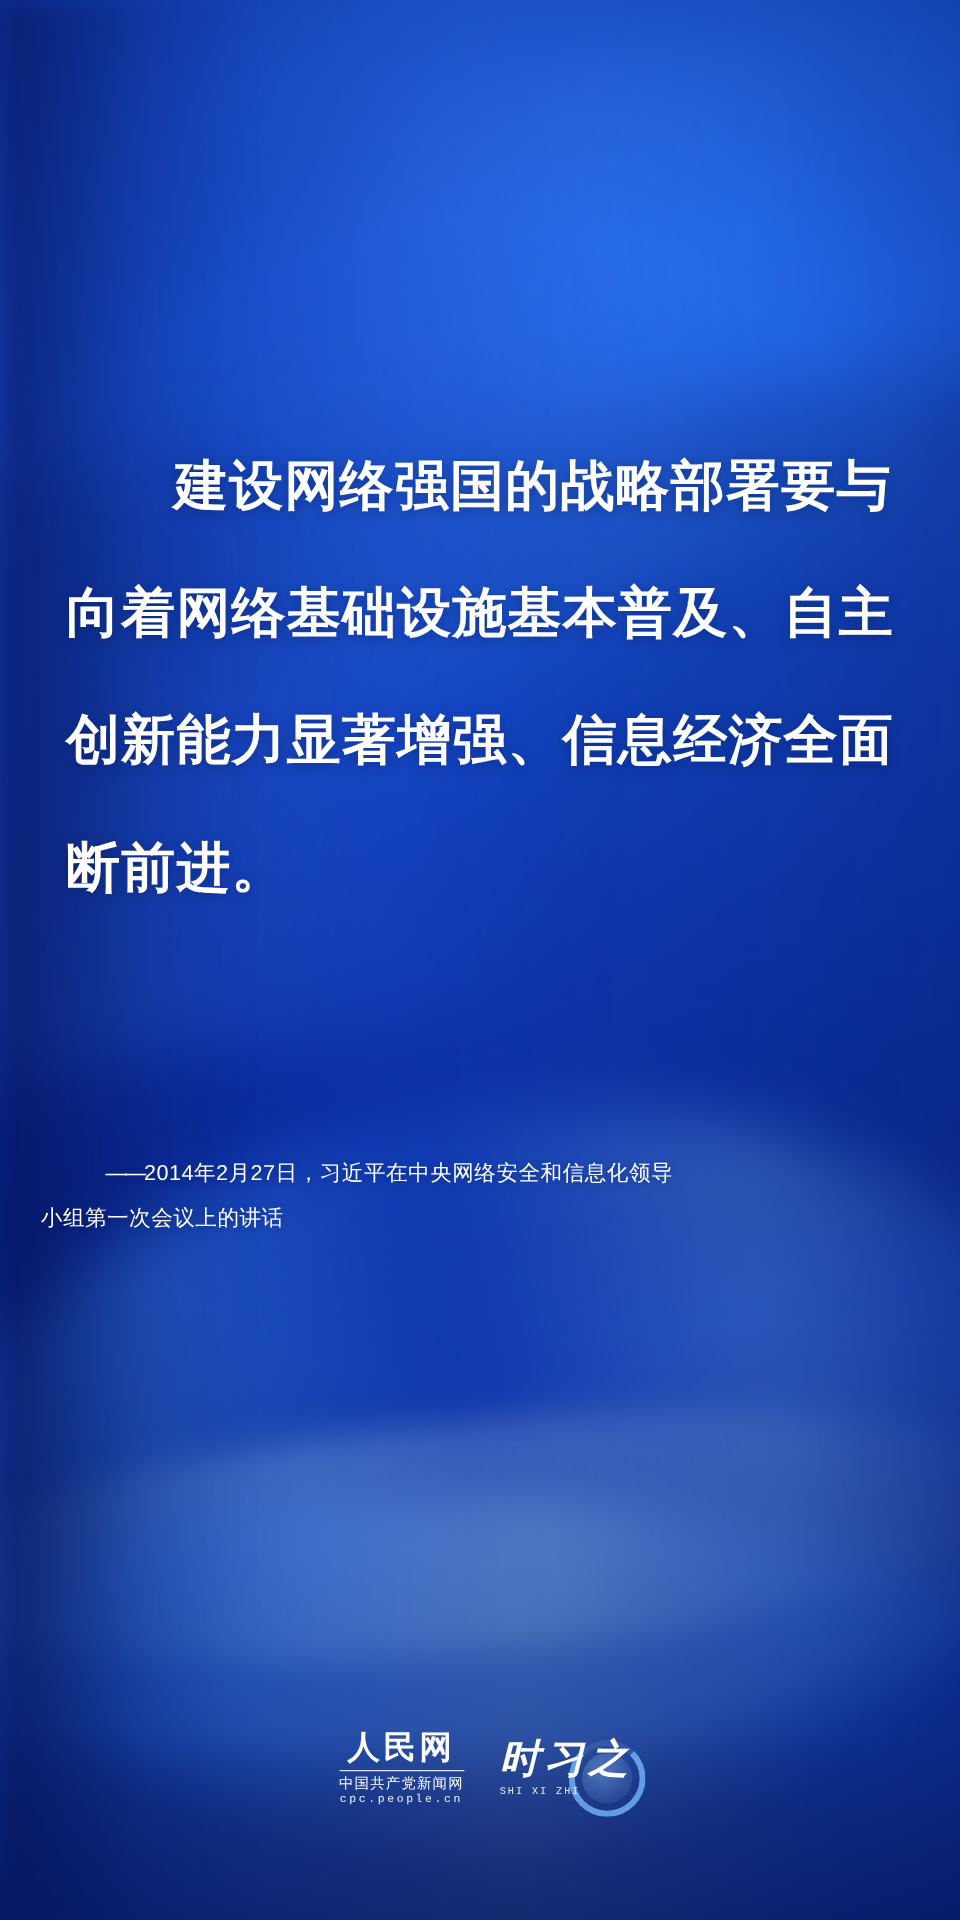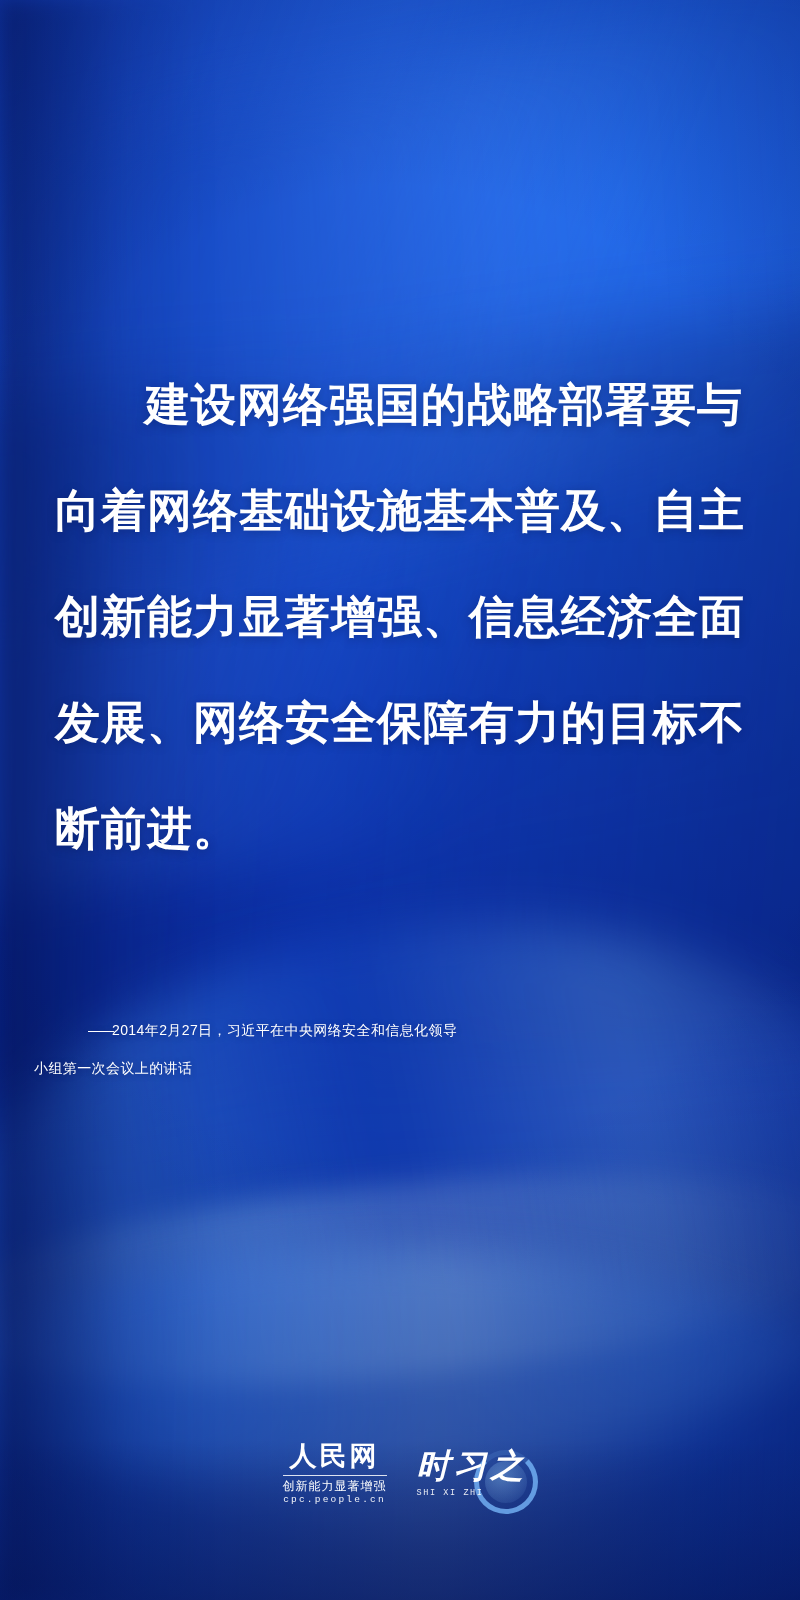--- a/index.html
+++ b/index.html
@@ -132,24 +132,24 @@
   .quote p {
     margin: 0;
   }
   .quote .line-indent {
     text-indent: 90px;
   }
 
   .attribution {
     position: absolute;
     left: 34px;
-    top: 1011px;
+    top: 958px;
     width: 720px;
     color: #ffffff;
-    font-size: 14px;
+    font-size: 18px;
     line-height: 38px;
     letter-spacing: 0.4px;
     text-shadow: 0 1px 6px rgba(2,16,70,0.35);
   }
   .attribution .dash {
     letter-spacing: -2px;
     padding-left: 54px;
   }
 
   
@@ -249,34 +249,33 @@
   <div class="bg-left-shadow"></div>
   <div class="bg-bottom-dark"></div>
   <div class="bg-vignette"></div>
 
   <div class="content">
 
     <div class="quote">
       <p class="line-indent">建设网络强国的战略部署要与</p>
       <p>向着网络基础设施基本普及、自主</p>
       <p>创新能力显著增强、信息经济全面</p>
-      <p>发展、网络安全保障有力的目标不</p>
       <p>断前进。</p>
     </div>
 
     <div class="attribution">
       <span class="dash">——</span><span>2014年2月27日，习近平在中央网络安全和信息化领导</span>
       <div>小组第一次会议上的讲话</div>
     </div>
 
     <div class="footer">
 
       <div class="brand-people">
         <div class="bp-main">人民网</div>
-        <div class="bp-sub">创新能力显著增强</div>
+        <div class="bp-sub">中国共产党新闻网</div>
         <div class="bp-url">cpc.people.cn</div>
       </div>
 
       <div class="brand-shixizhi">
         <div class="sx-ring"></div>
         <div class="sx-main">时习之</div>
         <div class="sx-sub">SHI XI ZHI</div>
       </div>
 
     </div>

